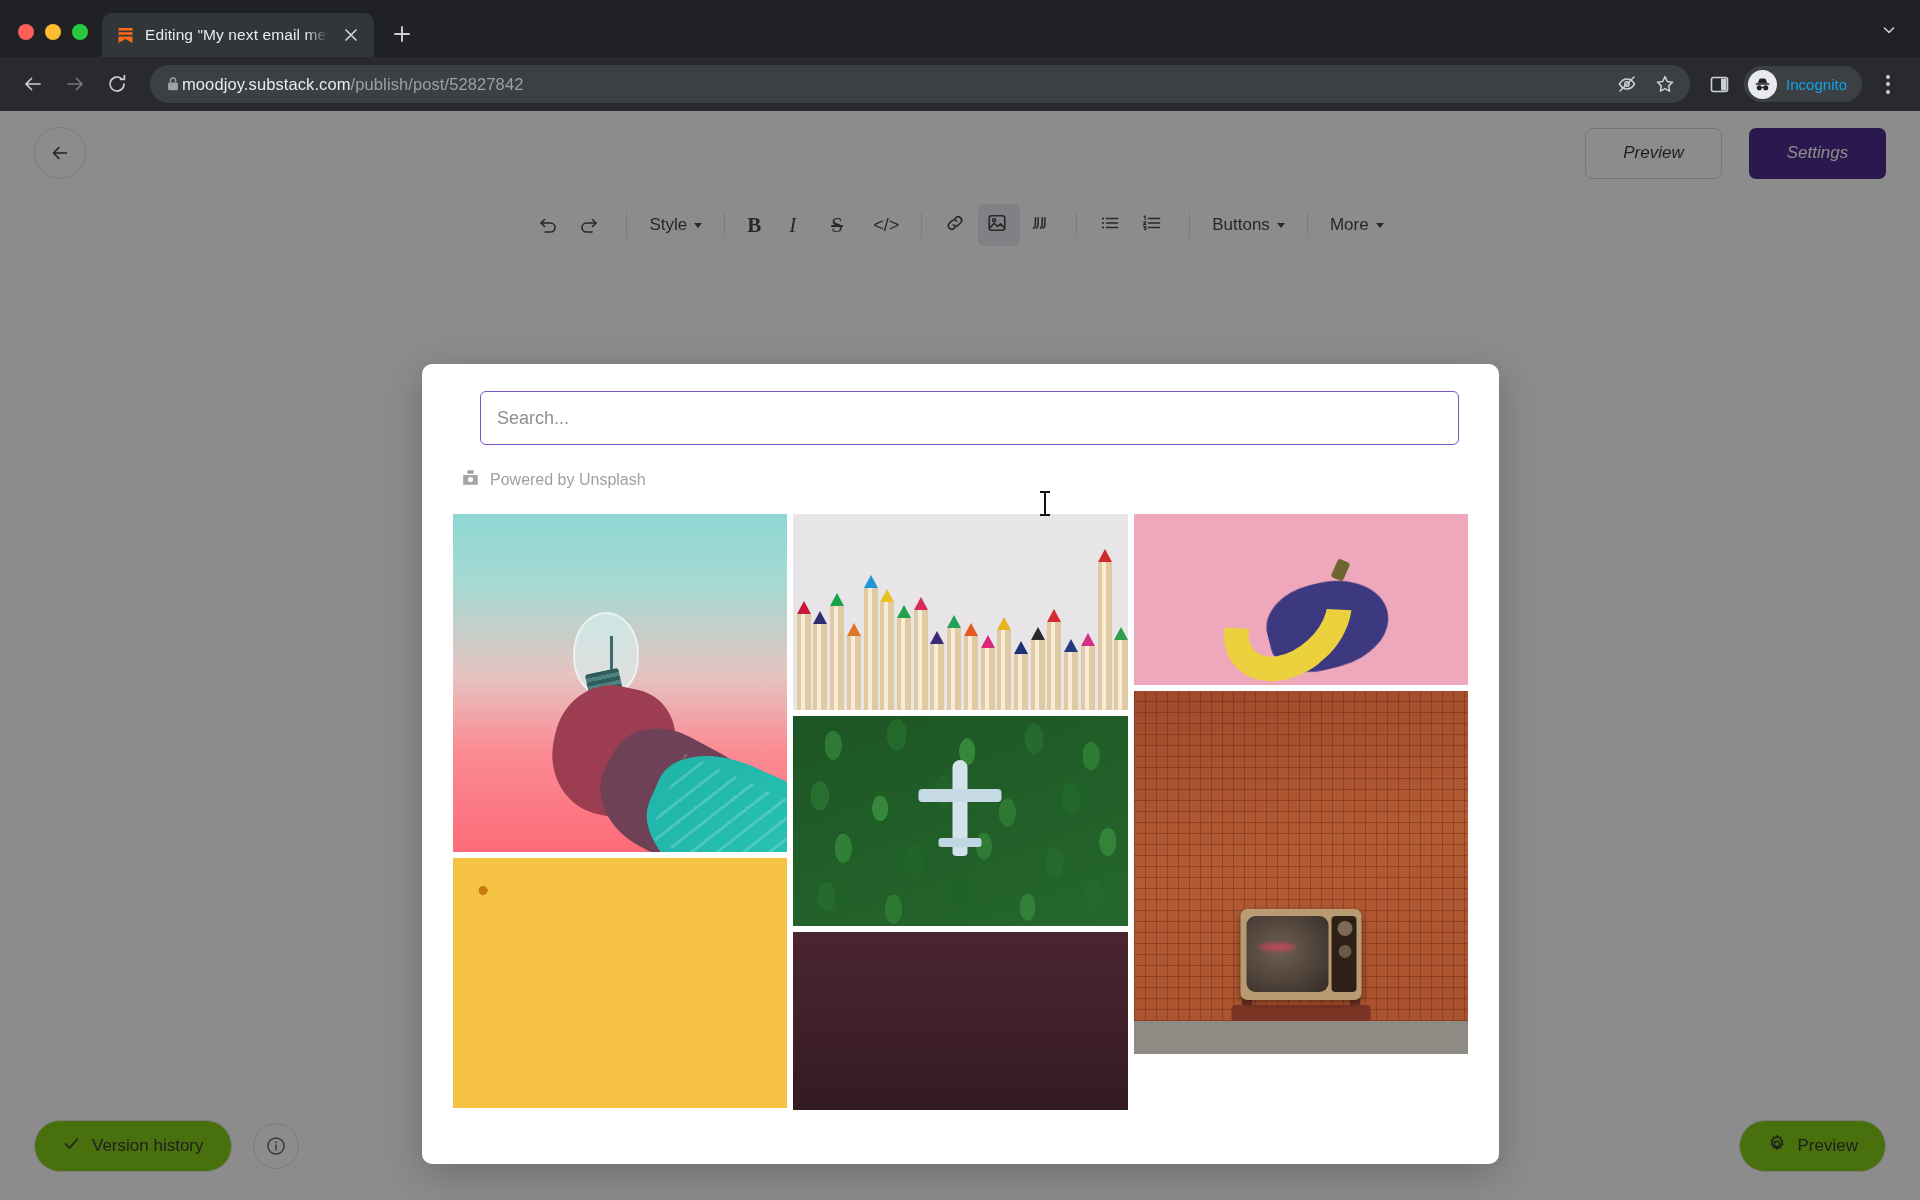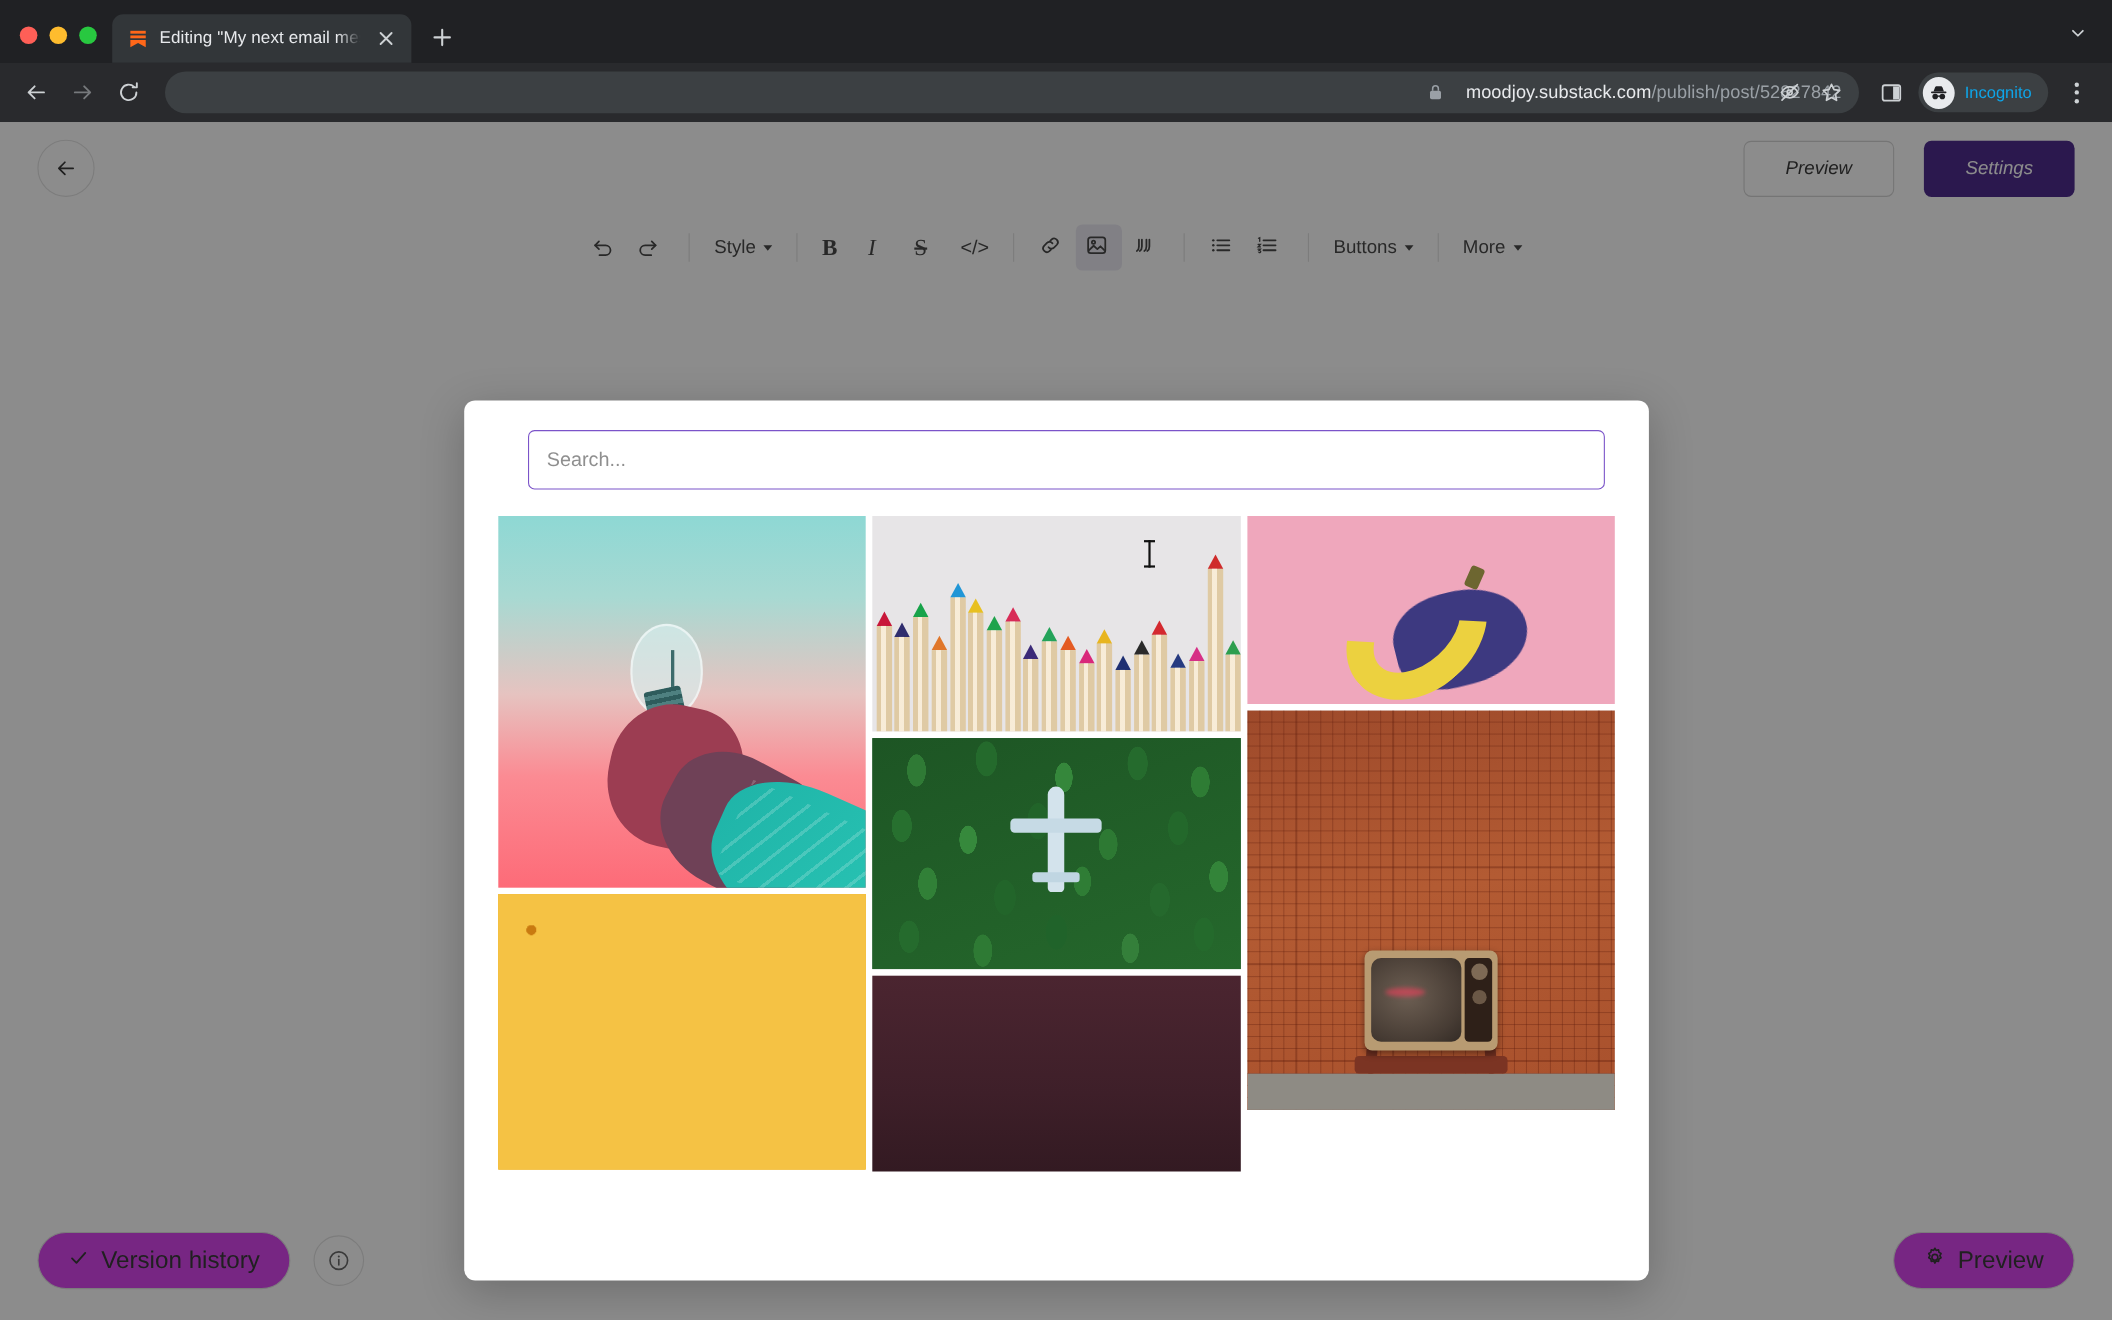--- a/index.html
+++ b/index.html
@@ -55,21 +55,21 @@
     padding: 0 14px; gap: 4px;
   }
   .navbtn {
     width: 38px; height: 38px; border-radius: 50%; display: flex;
     align-items: center; justify-content: center; color: #cdd1d4; flex: 0 0 38px;
   }
   .navbtn.dim { color: #76797c; }
   .omnibox {
     flex: 1; height: 38px; background: #3c4043; border-radius: 19px;
     display: flex; align-items: center; padding: 0 16px; margin: 0 8px 0 10px;
-    gap: 21px; position: relative; justify-content: flex-end;
+    gap: 2px; position: relative;
   }
   .lock { width: 14px; height: 17px; flex: 0 0 14px; color: #9aa0a6; }
   .url { font-size: 16.5px; color: #9aa0a6; white-space: nowrap; letter-spacing: 0.1px; }
   .url b { color: #e8eaed; font-weight: 400; }
   .omni-actions {
     position: absolute; right: 8px; display: flex; align-items: center; gap: 4px;
   }
   .icon-btn {
     width: 34px; height: 34px; border-radius: 50%; display: flex;
     align-items: center; justify-content: center; color: #cdd1d4; flex: none;
@@ -126,21 +126,21 @@
   .tb-sep { width: 1px; height: 26px; background: #e2e2e2; margin: 0 14px; }
   .caret { width: 0; height: 0; border-left: 4.5px solid transparent;
            border-right: 4.5px solid transparent; border-top: 5px solid #4a4a4a; }
   .ed-bottom {
     position: absolute; bottom: 0; left: 0; right: 0; height: 108px;
     display: flex; align-items: center; justify-content: space-between; padding: 0 34px;
   }
   .pill {
     height: 52px; border: 1px solid #e2e2e2; border-radius: 26px;
     display: flex; align-items: center; gap: 11px; padding: 0 27px;
-    font-size: 22px; color: #3b3b3b; background: #d946ef;
+    font-size: 17px; color: #3b3b3b; background: #84cc16;
   }
   .round-btn {
     width: 46px; height: 46px; border-radius: 50%; border: 1px solid #e2e2e2;
     display: flex; align-items: center; justify-content: center; color: #6b6b6b;
   }
   .ed-bottom-left { display: flex; align-items: center; gap: 21px; }
 
   .scrim { position: absolute; inset: 0; background: rgba(0,0,0,0.45); }
 
   
@@ -602,20 +602,30 @@
     </div>
 
     <div class="scrim"></div>
 
     <div class="modal">
 
       <div class="search-wrap">
         <input class="search-input" type="text" placeholder="Search..." style="">
       </div>
 
+      <div class="credit">
+        <span>
+          <svg width="17" height="17" viewBox="0 0 17 17" fill="currentColor">
+            <path d="M5.4 1.3h6.2v3.4H5.4z"></path>
+            <path d="M1.2 6h14.6v9.7H1.2z" opacity="0.95"></path>
+            <circle cx="8.5" cy="10.6" r="2.6" fill="#fff"></circle>
+          </svg>
+        </span>
+        <span>Powered by Unsplash</span>
+      </div>
 
       <div class="grid-wrap">
 
         <div class="grid-col">
           <div class="photo ph-bulb" style="height:338px;">
             <span class="bulb-glass"></span>
             <span class="bulb-fil"></span>
             <span class="bulb-base"></span>
             <span class="hand"></span>
             <span class="hand2"></span>

